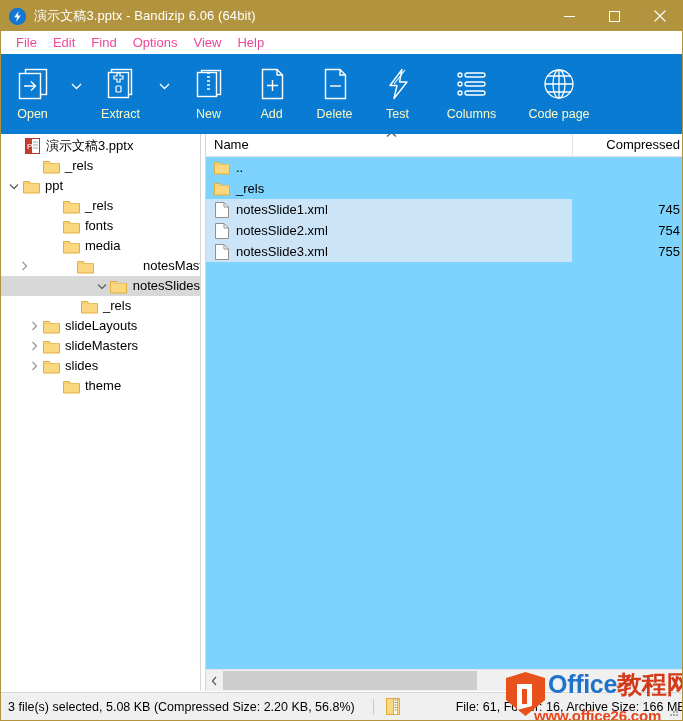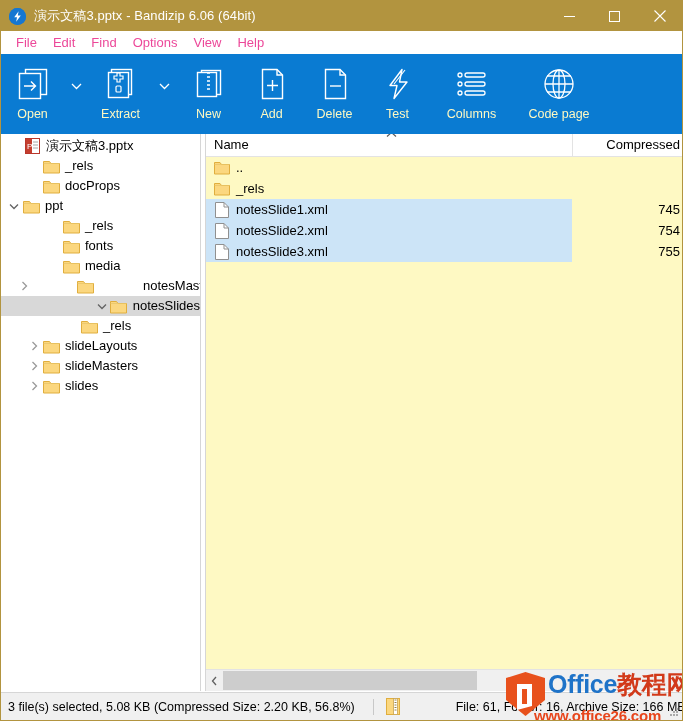--- a/index.html
+++ b/index.html
@@ -148,21 +148,21 @@
   .splitter {
     width: 4px;
     flex: 0 0 4px;
     background: #ffffff;
     border-left: 1px solid #D6D6D6;
     border-right: 1px solid #D6D6D6;
   }
   .list-pane {
     flex: 1 1 auto;
     position: relative;
-    background: #fef9c3;
+    background: #7dd3fc;
     overflow: hidden;
   }
 
   
   .tree-row {
     height: 20px;
     display: flex;
     align-items: center;
     font-size: 13px;
     color: #000000;
@@ -558,30 +558,20 @@
         <span class="tw-expander"></span>
         <span class="tw-icon">
           <svg width="17" height="15" viewBox="0 0 17 15">
               <path d="M0.5 2.5 h6 l1.5 2 h8.5 v9.5 h-16 z" fill="#FBD77F" stroke="#E0AE3E" stroke-width="1"></path>
               <path d="M0.5 4.5 h16" stroke="#E8C569" stroke-width="0.8"></path>
             </svg>
         </span>
         <span class="tw-label">_rels</span>
       </div>
 
-      <div class="tree-row" style="padding-left:25px;">
-        <span class="tw-expander"></span>
-        <span class="tw-icon">
-          <svg width="17" height="15" viewBox="0 0 17 15">
-              <path d="M0.5 2.5 h6 l1.5 2 h8.5 v9.5 h-16 z" fill="#FBD77F" stroke="#E0AE3E" stroke-width="1"></path>
-              <path d="M0.5 4.5 h16" stroke="#E8C569" stroke-width="0.8"></path>
-            </svg>
-        </span>
-        <span class="tw-label">docProps</span>
-      </div>
 
       <div class="tree-row" style="padding-left:5px;">
         <span class="tw-expander">
           <svg width="10" height="7" viewBox="0 0 10 7">
               <path d="M1 1.5 L5 5.5 L9 1.5" fill="none" stroke="#636363" stroke-width="1.3"></path>
             </svg>
         </span>
         <span class="tw-icon">
           <svg width="17" height="15" viewBox="0 0 17 15">
               <path d="M0.5 2.5 h6 l1.5 2 h8.5 v9.5 h-16 z" fill="#FBD77F" stroke="#E0AE3E" stroke-width="1"></path>
@@ -703,20 +693,30 @@
         </span>
         <span class="tw-icon">
           <svg width="17" height="15" viewBox="0 0 17 15">
               <path d="M0.5 2.5 h6 l1.5 2 h8.5 v9.5 h-16 z" fill="#FBD77F" stroke="#E0AE3E" stroke-width="1"></path>
               <path d="M0.5 4.5 h16" stroke="#E8C569" stroke-width="0.8"></path>
             </svg>
         </span>
         <span class="tw-label">slides</span>
       </div>
 
+      <div class="tree-row" style="padding-left:45px;">
+        <span class="tw-expander"></span>
+        <span class="tw-icon">
+          <svg width="17" height="15" viewBox="0 0 17 15">
+              <path d="M0.5 2.5 h6 l1.5 2 h8.5 v9.5 h-16 z" fill="#FBD77F" stroke="#E0AE3E" stroke-width="1"></path>
+              <path d="M0.5 4.5 h16" stroke="#E8C569" stroke-width="0.8"></path>
+            </svg>
+        </span>
+        <span class="tw-label">theme</span>
+      </div>
 
     </div>
 
     <div class="splitter"></div>
 
     <div class="list-pane">
 
       <div class="list-header">
         <div class="lh-name">
           <span>Name</span>

